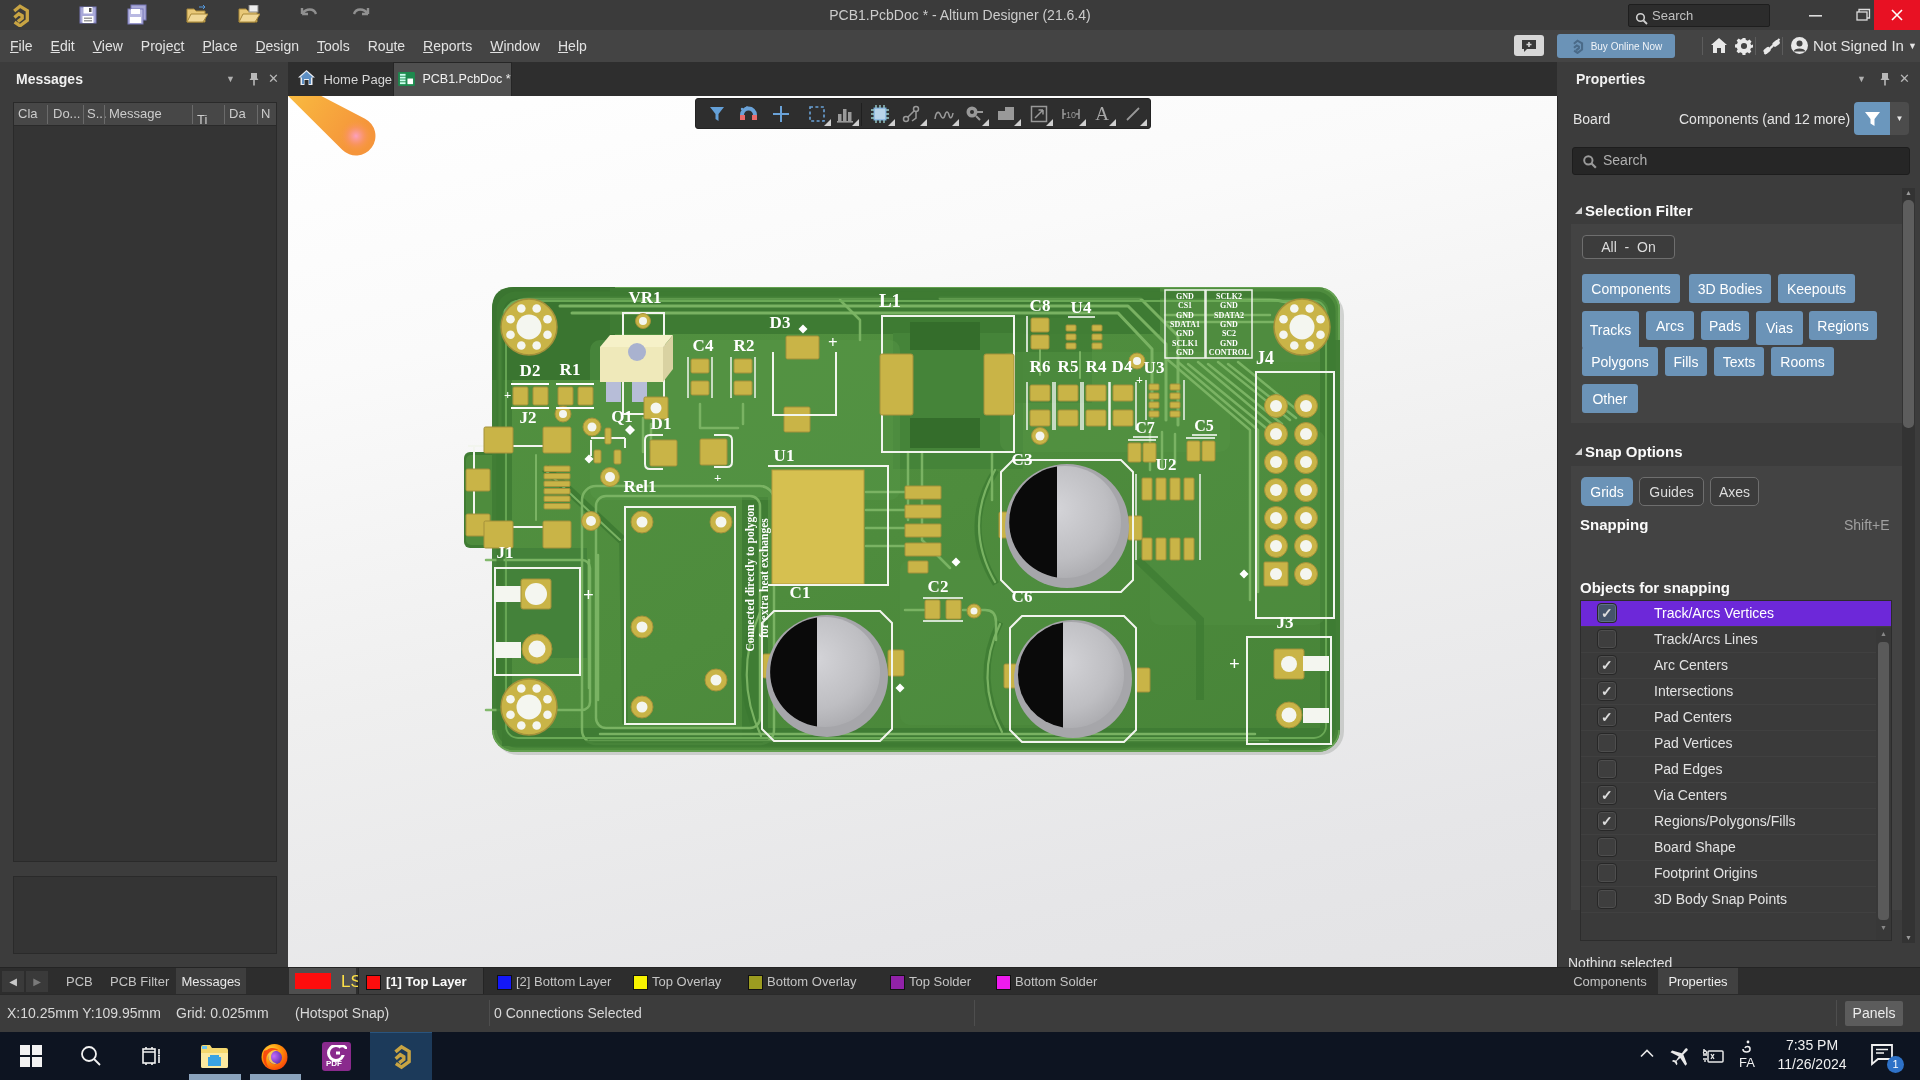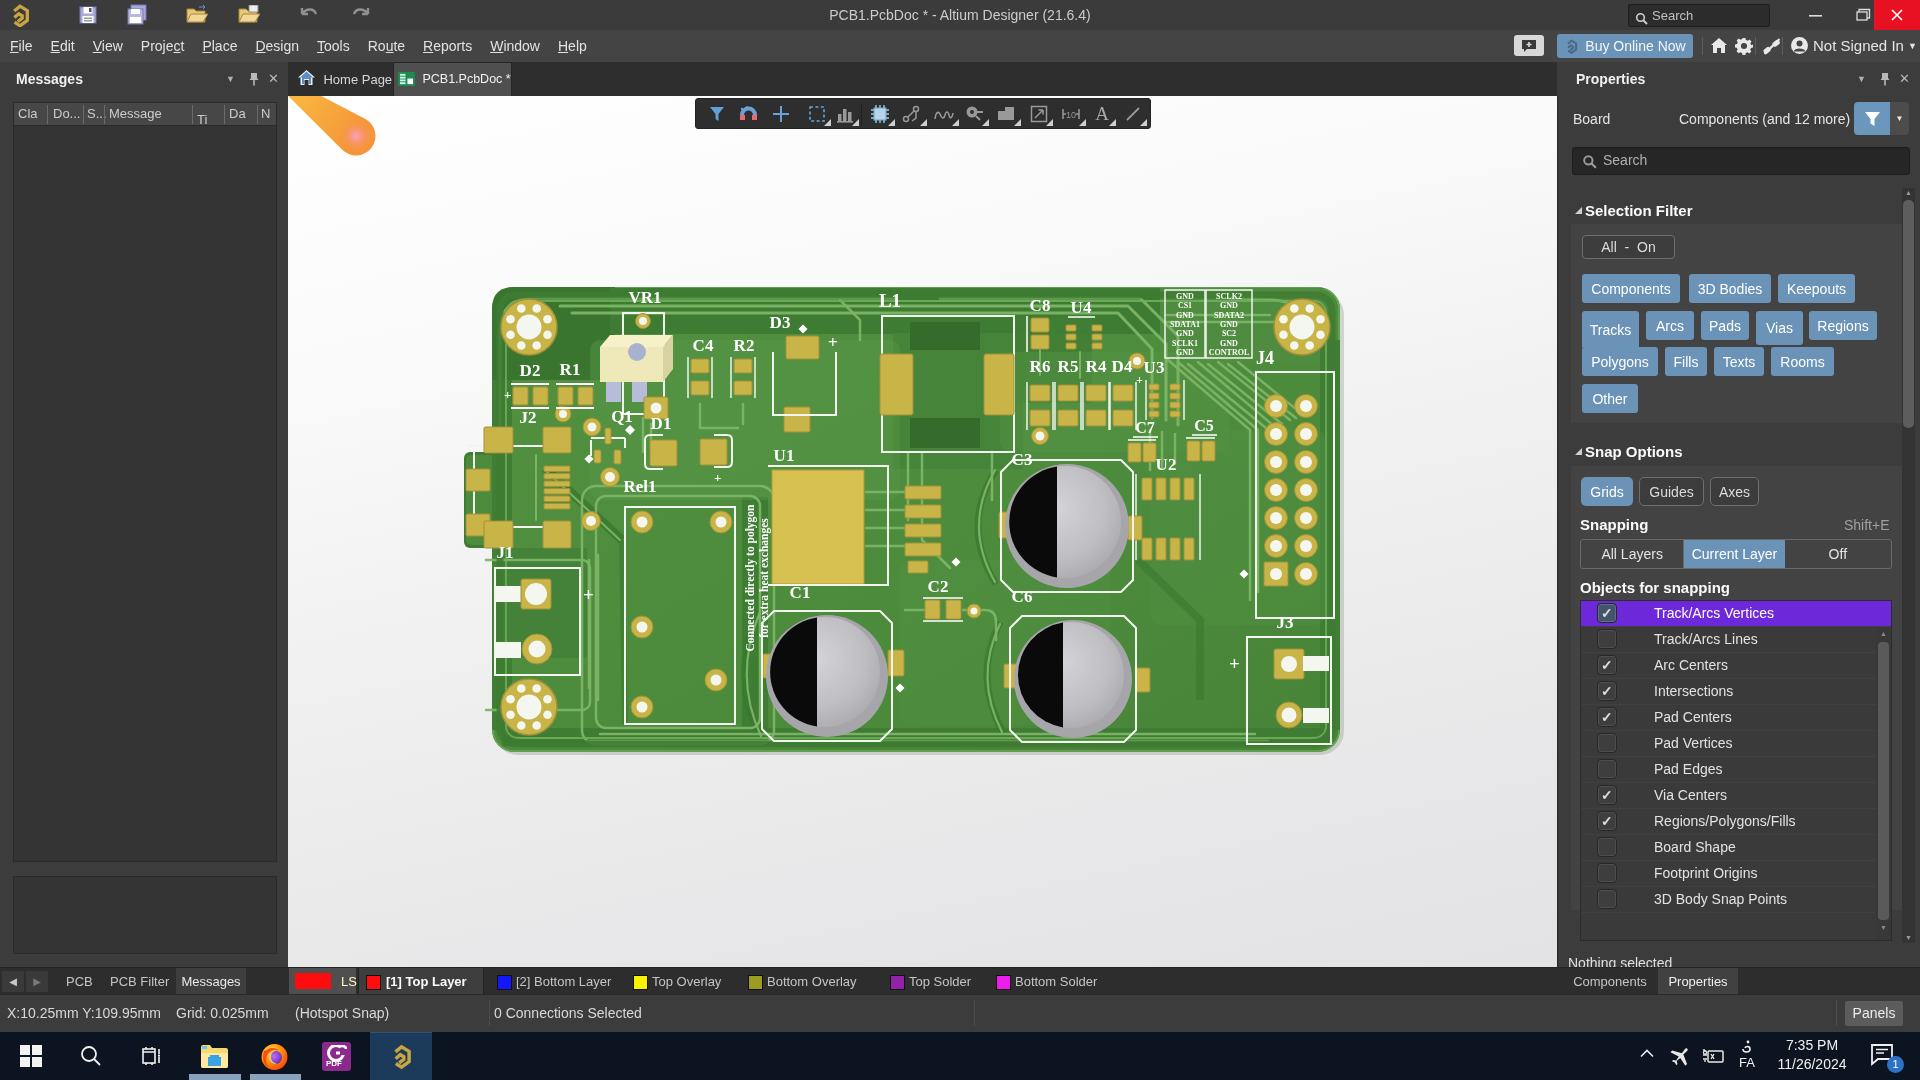--- a/index.html
+++ b/index.html
@@ -80,21 +80,21 @@
 <div class="abs" style="left:0;top:30px;width:1920px;height:32px;background:#444444;">
   <div class="abs" style="left:1px;top:0;white-space:nowrap;">
     <span class="mi"><span class="u">F</span>ile</span><span class="mi"><span class="u">E</span>dit</span><span class="mi"><span class="u">V</span>iew</span><span class="mi">Proje<span class="u">c</span>t</span><span class="mi"><span class="u">P</span>lace</span><span class="mi"><span class="u">D</span>esign</span><span class="mi"><span class="u">T</span>ools</span><span class="mi">Ro<span class="u">u</span>te</span><span class="mi"><span class="u">R</span>eports</span><span class="mi"><span class="u">W</span>indow</span><span class="mi"><span class="u">H</span>elp</span>
   </div>
   <div class="abs" style="left:1514px;top:5px;width:30px;height:21px;background:#d8d8d8;border-radius:3px;">
     <svg class="abs" style="left:7px;top:4px" width="16" height="14" viewBox="0 0 16 14">
         <path d="M1 1 H15 V10 H6 L3 13 V10 H1 Z" fill="#3a3a3a"></path>
         <path d="M8 3 V8 M5.5 5.5 H10.5" stroke="#d8d8d8" stroke-width="1.6"></path>
       </svg>
   </div>
-  <div class="abs blubtn" style="left:1557px;top:4px;width:136px;height:24px;font-size:14px;color:#f0f4f8;">
+  <div class="abs blubtn" style="left:1557px;top:4px;width:118px;height:24px;font-size:10px;color:#f0f4f8;">
     <svg class="ico" style="margin-right:6px" width="15" height="15" viewBox="0 0 24 23">
         <g stroke="#4a6a88" stroke-width="3.3" fill="none" stroke-linejoin="miter">
           <path d="M6.2 7 L12 2.2 L19.3 6.6 V16.4 L12 21.8 L6.6 18.2"></path>
           <path d="M6.4 13.6 L10.8 9.8 L14.2 11.8 V14.2 L9.8 17.6"></path>
         </g>
       </svg>
     Buy Online Now</div>
   <div class="abs" style="left:1702px;top:7px;width:1px;height:18px;background:#5c5c5c;"></div>
   <svg class="abs" style="left:1710px;top:7px" width="18" height="17" viewBox="0 0 18 17">
       <path d="M9 1 L17 8 H15 V16 H11 V11 H7 V16 H3 V8 H1 Z" fill="#e8e8e8"></path>
@@ -664,25 +664,20 @@
   <svg class="abs" style="left:16px;top:351px" width="9" height="9" viewBox="0 0 9 9">
       <polygon points="1,8 8,8 8,1" fill="#d0d0d0"></polygon>
     </svg>
   <span class="abs bold" style="left:27px;top:347px;font-size:15px;color:#fafafa;">Snap Options</span>
   <div class="abs" style="left:13px;top:370px;width:340px;height:444px;background:#434343;"></div>
   <div class="abs blubtn" style="left:23px;top:381px;width:52px;height:29px;border-radius:5px;">Grids</div>
   <div class="abs dkbtn" style="left:81px;top:381px;width:65px;height:29px;border-radius:5px;">Guides</div>
   <div class="abs dkbtn" style="left:152px;top:381px;width:49px;height:29px;border-radius:5px;">Axes</div>
   <span class="abs bold" style="left:22px;top:420px;font-size:15px;color:#fafafa;">Snapping</span>
   <span class="abs" style="left:286px;top:421px;color:#a0a0a0;">Shift+E</span>
-  <div class="abs" style="left:22px;top:443px;width:312px;height:30px;border:1px solid #6a6a6a;border-radius:3px;box-sizing:border-box;display:flex;">
-    <div style="flex:1.02;display:flex;align-items:center;justify-content:center;border-right:1px solid #6a6a6a;">All Layers</div>
-    <div style="flex:1;display:flex;align-items:center;justify-content:center;background:#6b93b7;color:#fff;">Current Layer</div>
-    <div style="flex:1.06;display:flex;align-items:center;justify-content:center;">Off</div>
-  </div>
   <span class="abs bold" style="left:22px;top:483px;font-size:15px;color:#fafafa;">Objects for snapping</span>
   <div class="abs" style="left:22px;top:504px;width:312px;height:341px;border:1px solid #2c2c2c;background:#3a3a3a;box-sizing:border-box;">
     <div class="trow sel">
         <span class="cb on"></span>
         <span class="tl">Track/Arcs Vertices</span>
       </div>
     <div class="trow">
         <span class="cb"></span>
         <span class="tl">Track/Arcs Lines</span>
       </div>
@@ -742,21 +737,21 @@
 </div>
 
 <div class="abs" style="left:0;top:967px;width:1920px;height:27px;background:#2d2d2d;border-top:1px solid #242424;box-sizing:border-box;">
   <div class="abs" style="left:2px;top:3px;width:22px;height:21px;background:#3a3a3a;color:#c8c8c8;text-align:center;line-height:21px;font-size:10px;">◀</div>
   <div class="abs" style="left:26px;top:3px;width:22px;height:21px;background:#3a3a3a;color:#7a7a7a;text-align:center;line-height:21px;font-size:10px;">▶</div>
   <div class="abs" style="left:56px;top:0;height:27px;line-height:27px;color:#c4c4c4;font-size:13px;padding:0 10px;">PCB</div>
   <div class="abs" style="left:100px;top:0;height:27px;line-height:27px;color:#c4c4c4;font-size:13px;padding:0 10px;">PCB Filter</div>
   <div class="abs" style="left:176px;top:0;width:70px;height:27px;line-height:27px;color:#e8e8e8;font-size:13px;background:#3e3e3e;text-align:center;">Messages</div>
   <div class="abs" style="left:289px;top:0;width:67px;height:27px;background:#4f4f4f;">
     <span class="abs" style="left:6px;top:5px;width:36px;height:16px;background:#fd0d0d;"></span>
-    <span class="abs" style="left:52px;top:0;line-height:27px;color:#fef9c3;font-size:13px;">LS</span>
+    <span class="abs" style="left:52px;top:0;line-height:27px;color:#fde047;font-size:17px;">LS</span>
   </div>
   <div class="abs" style="left:358px;top:0;width:126px;height:27px;background:#3e3e3e;border-left:1px solid #242424;border-right:1px solid #242424;box-sizing:border-box;">
     <span class="abs" style="left:7px;top:7px;width:13px;height:13px;background:#fd0d0d;border:1px solid #111;"></span>
     <span class="abs bold" style="left:27px;top:0;line-height:27px;color:#fafafa;font-size:13px;">[1] Top Layer</span>
   </div>
   <div class="abs" style="left:484px;top:0;width:142px;height:27px;">
     <span class="abs" style="left:13px;top:7px;width:13px;height:13px;background:#1418f8;border:1px solid #111;"></span>
     <span class="abs" style="left:32px;top:0;line-height:27px;color:#c4c4c4;font-size:13px;">[2] Bottom Layer</span>
   </div>
   <div class="abs" style="left:626px;top:0;width:114px;height:27px;">

